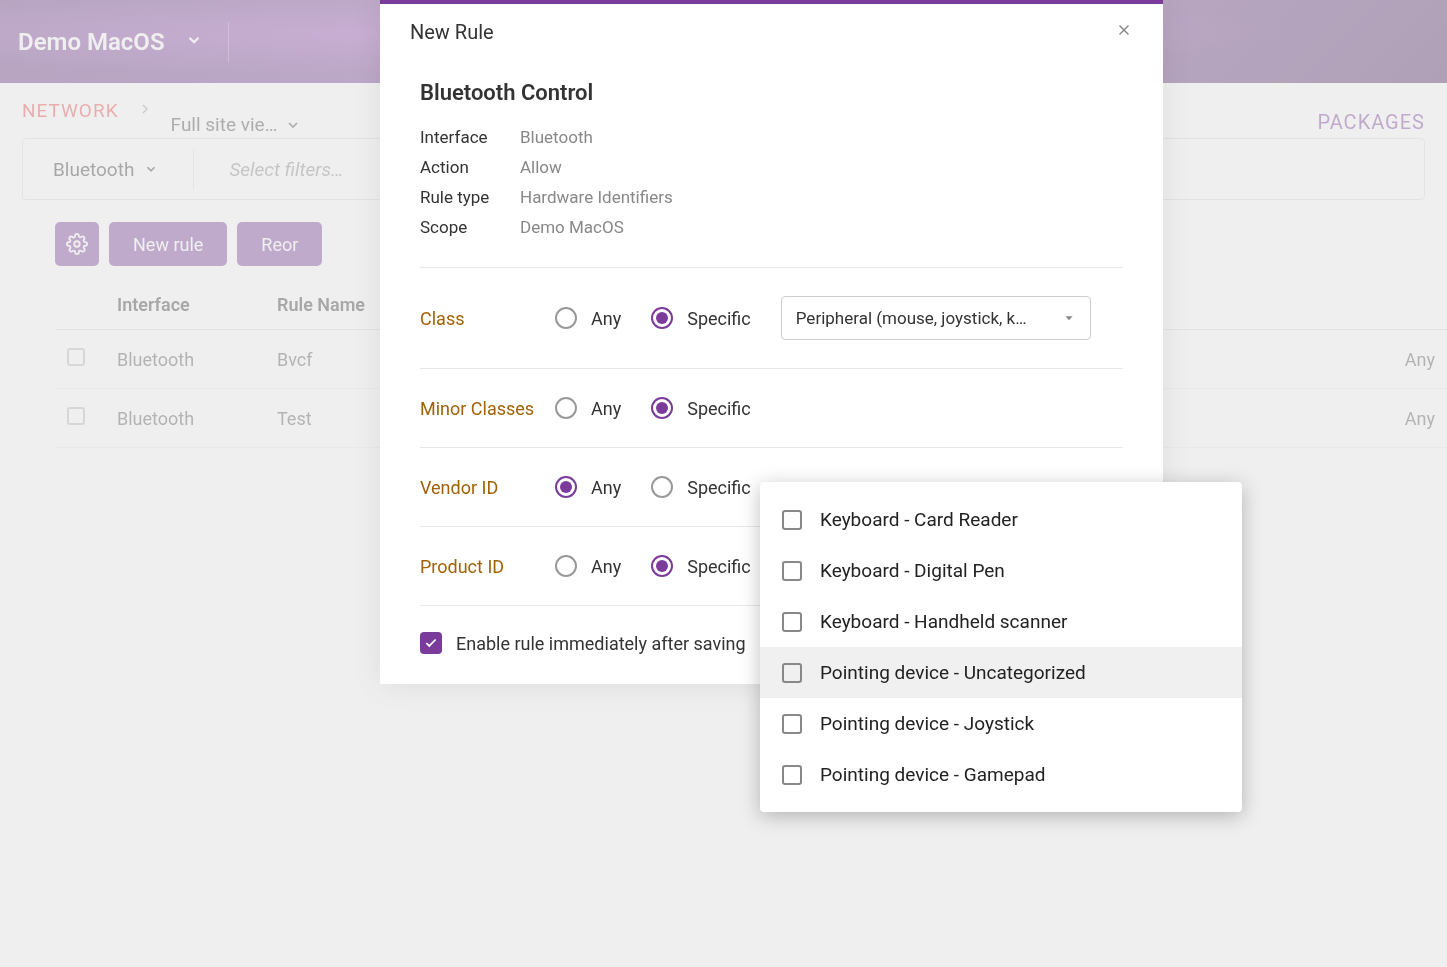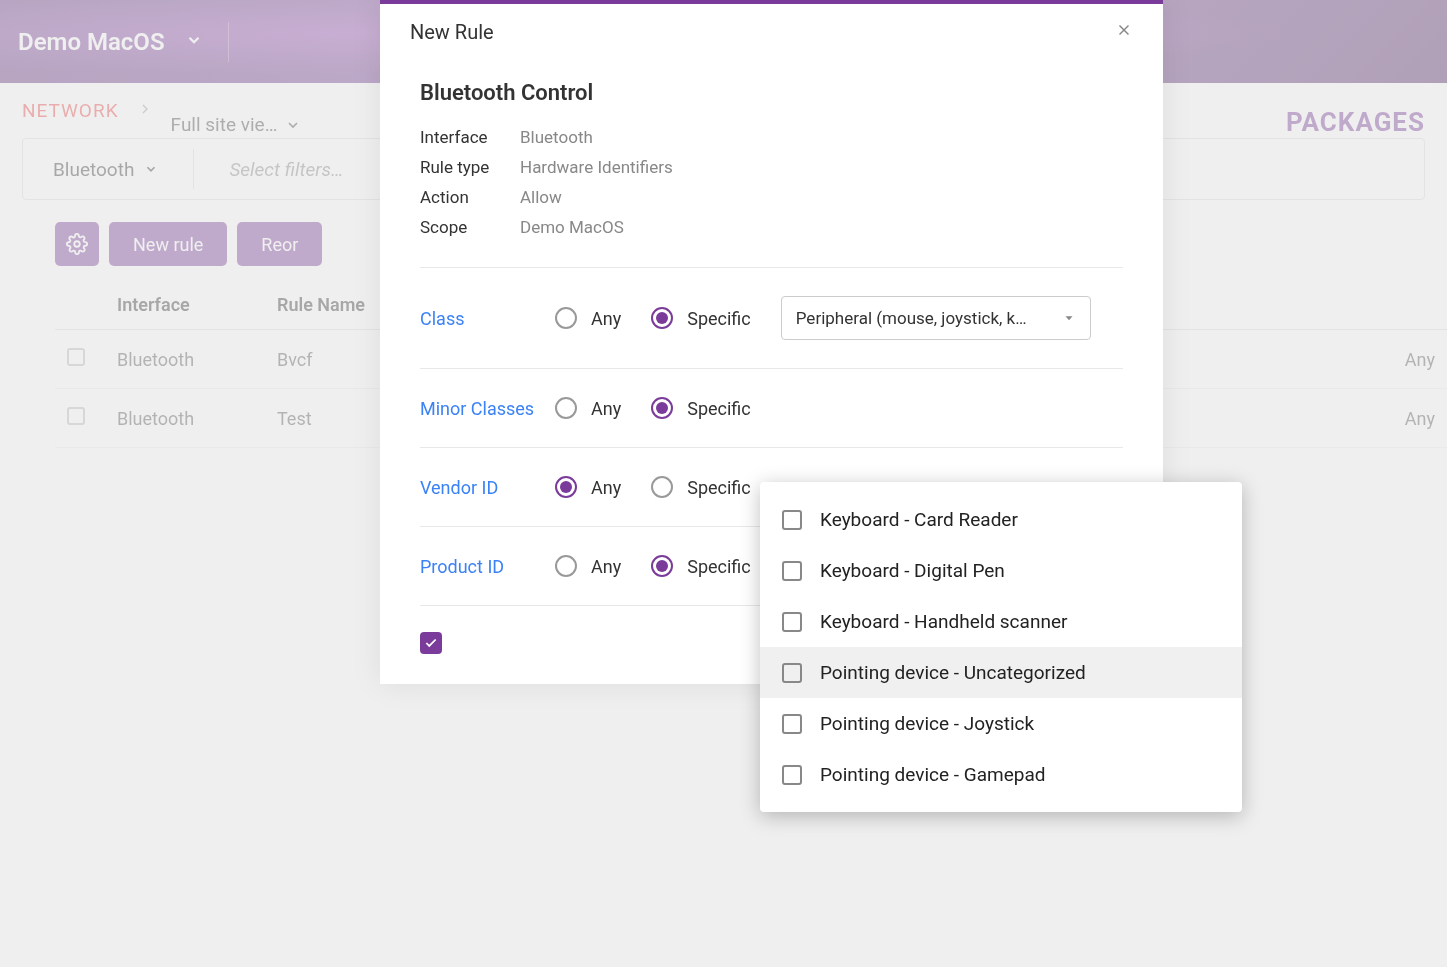--- a/index.html
+++ b/index.html
@@ -11,21 +11,21 @@
 .site-name { color:#fff; font-size:24px; font-weight:600; z-index:1; }
 .site-chevron { margin-left:20px; color:#fff; z-index:1; }
 .vdiv { width:1px; height:40px; background:rgba(255,255,255,0.3); margin:0 25px; z-index:1; }
 
 
 .sub-header { height:55px; display:flex; align-items:center; padding:0 22px; justify-content:space-between; }
 .bc-left { display:flex; align-items:center; gap:18px; }
 .bc-item { color:#ef4444; font-size:19px; letter-spacing:1px; }
 .bc-chevron { color:#999; }
 .bc-drop { display:flex; align-items:center; gap:8px; color:#444; font-size:19px;margin-top:28px; }
-.packages { color:#7a3b9a; font-size:26px; font-weight:700; letter-spacing:1px;margin-top:22px; }
+.packages { color:#7a3b9a; font-size:20px; font-weight:400; letter-spacing:1px;margin-top:22px; }
 
 
 .filter-bar { margin:0 22px; border:1px solid #ddd; border-radius:4px; height:62px; display:flex; align-items:center; padding:0 30px; }
 .filter-drop { display:flex; align-items:center; gap:10px; color:#333; font-size:19px; }
 .filter-div { width:1px; height:40px; background:#ddd; margin:0 35px; }
 .filter-ph { color:#888; font-style:italic; font-size:19px; }
 
 
 .toolbar { display:flex; gap:10px; padding:22px 55px 14px; }
 .btn { background:#7a3b9a; color:#fff; border:none; border-radius:5px; height:44px; padding:0 24px; font-size:18px; cursor:pointer; display:flex; align-items:center; }
@@ -50,21 +50,21 @@
 .modal-title { font-size:20px; color:#333; }
 .close-x { color:#888; font-size:20px; cursor:pointer; }
 .modal-body { padding:20px 40px 30px; }
 .section-title { font-size:22px; font-weight:600; color:#333; margin-bottom:22px; }
 .meta-row { display:flex; gap:20px; margin-bottom:10px; }
 .meta-label { width:80px; color:#333; font-size:17px; }
 .meta-val { color:#888; font-size:17px; }
 .hr { border:none; border-top:1px solid #e8e8e8; margin:30px 0 0; }
 
 .form-row { display:flex; align-items:center; padding:28px 0; border-bottom:1px solid #e8e8e8; }
-.form-label { width:135px; color:#3b82f6; font-size:18px; }
+.form-label { width:135px; color:#a16207; font-size:18px; }
 .radio-group { display:flex; align-items:center; gap:14px; margin-right:30px; }
 .radio { width:22px; height:22px; border:2px solid #999; border-radius:50%; display:flex; align-items:center; justify-content:center; cursor:pointer; }
 .radio.sel { border-color:#7a3b9a; }
 .radio.sel::after { content:""; width:12px; height:12px; background:#7a3b9a; border-radius:50%; }
 .radio-label { font-size:18px; color:#333; }
 .select-box { flex:1; border:1px solid #ccc; border-radius:4px; height:44px; display:flex; align-items:center; justify-content:space-between; padding:0 14px; font-size:17px; color:#333; cursor:pointer; max-width:310px; }
 .select-box .txt { white-space:nowrap; overflow:hidden; text-overflow:ellipsis; }
 
 .enable-row { display:flex; align-items:center; gap:14px; padding-top:26px; }
 .checkbox { width:22px; height:22px; background:#7a3b9a; border-radius:4px; display:flex; align-items:center; justify-content:center; cursor:pointer; }
@@ -168,26 +168,26 @@
         </svg>
     </span>
   </div>
   <div class="modal-body">
     <div class="section-title">Bluetooth Control</div>
     <div class="meta-row">
         <span class="meta-label">Interface</span>
         <span class="meta-val">Bluetooth</span>
       </div>
     <div class="meta-row">
+        <span class="meta-label">Action</span>
+        <span class="meta-val">Allow</span>
+      </div>
+    <div class="meta-row">
         <span class="meta-label">Rule type</span>
         <span class="meta-val">Hardware Identifiers</span>
-      </div>
-    <div class="meta-row">
-        <span class="meta-label">Action</span>
-        <span class="meta-val">Allow</span>
       </div>
     <div class="meta-row">
         <span class="meta-label">Scope</span>
         <span class="meta-val">Demo MacOS</span>
       </div>
 
     <hr class="hr">
 
     <div class="form-row">
       <span class="form-label">Class</span>
@@ -242,20 +242,21 @@
           <span class="radio-label">Specific</span>
         </span>
     </div>
 
     <div class="enable-row">
       <span class="checkbox">
         <svg width="14" height="14" viewBox="0 0 24 24" fill="none" stroke-width="3">
             <polyline points="20 6 9 17 4 12"></polyline>
           </svg>
       </span>
+      <span class="enable-label">Enable rule immediately after saving</span>
     </div>
   </div>
 </div>
 
 <div class="dropdown-pop">
   <div class="dd-item">
       <span class="dd-cb"></span>
       <span class="dd-label">Keyboard - Card Reader</span>
     </div>
   <div class="dd-item">

